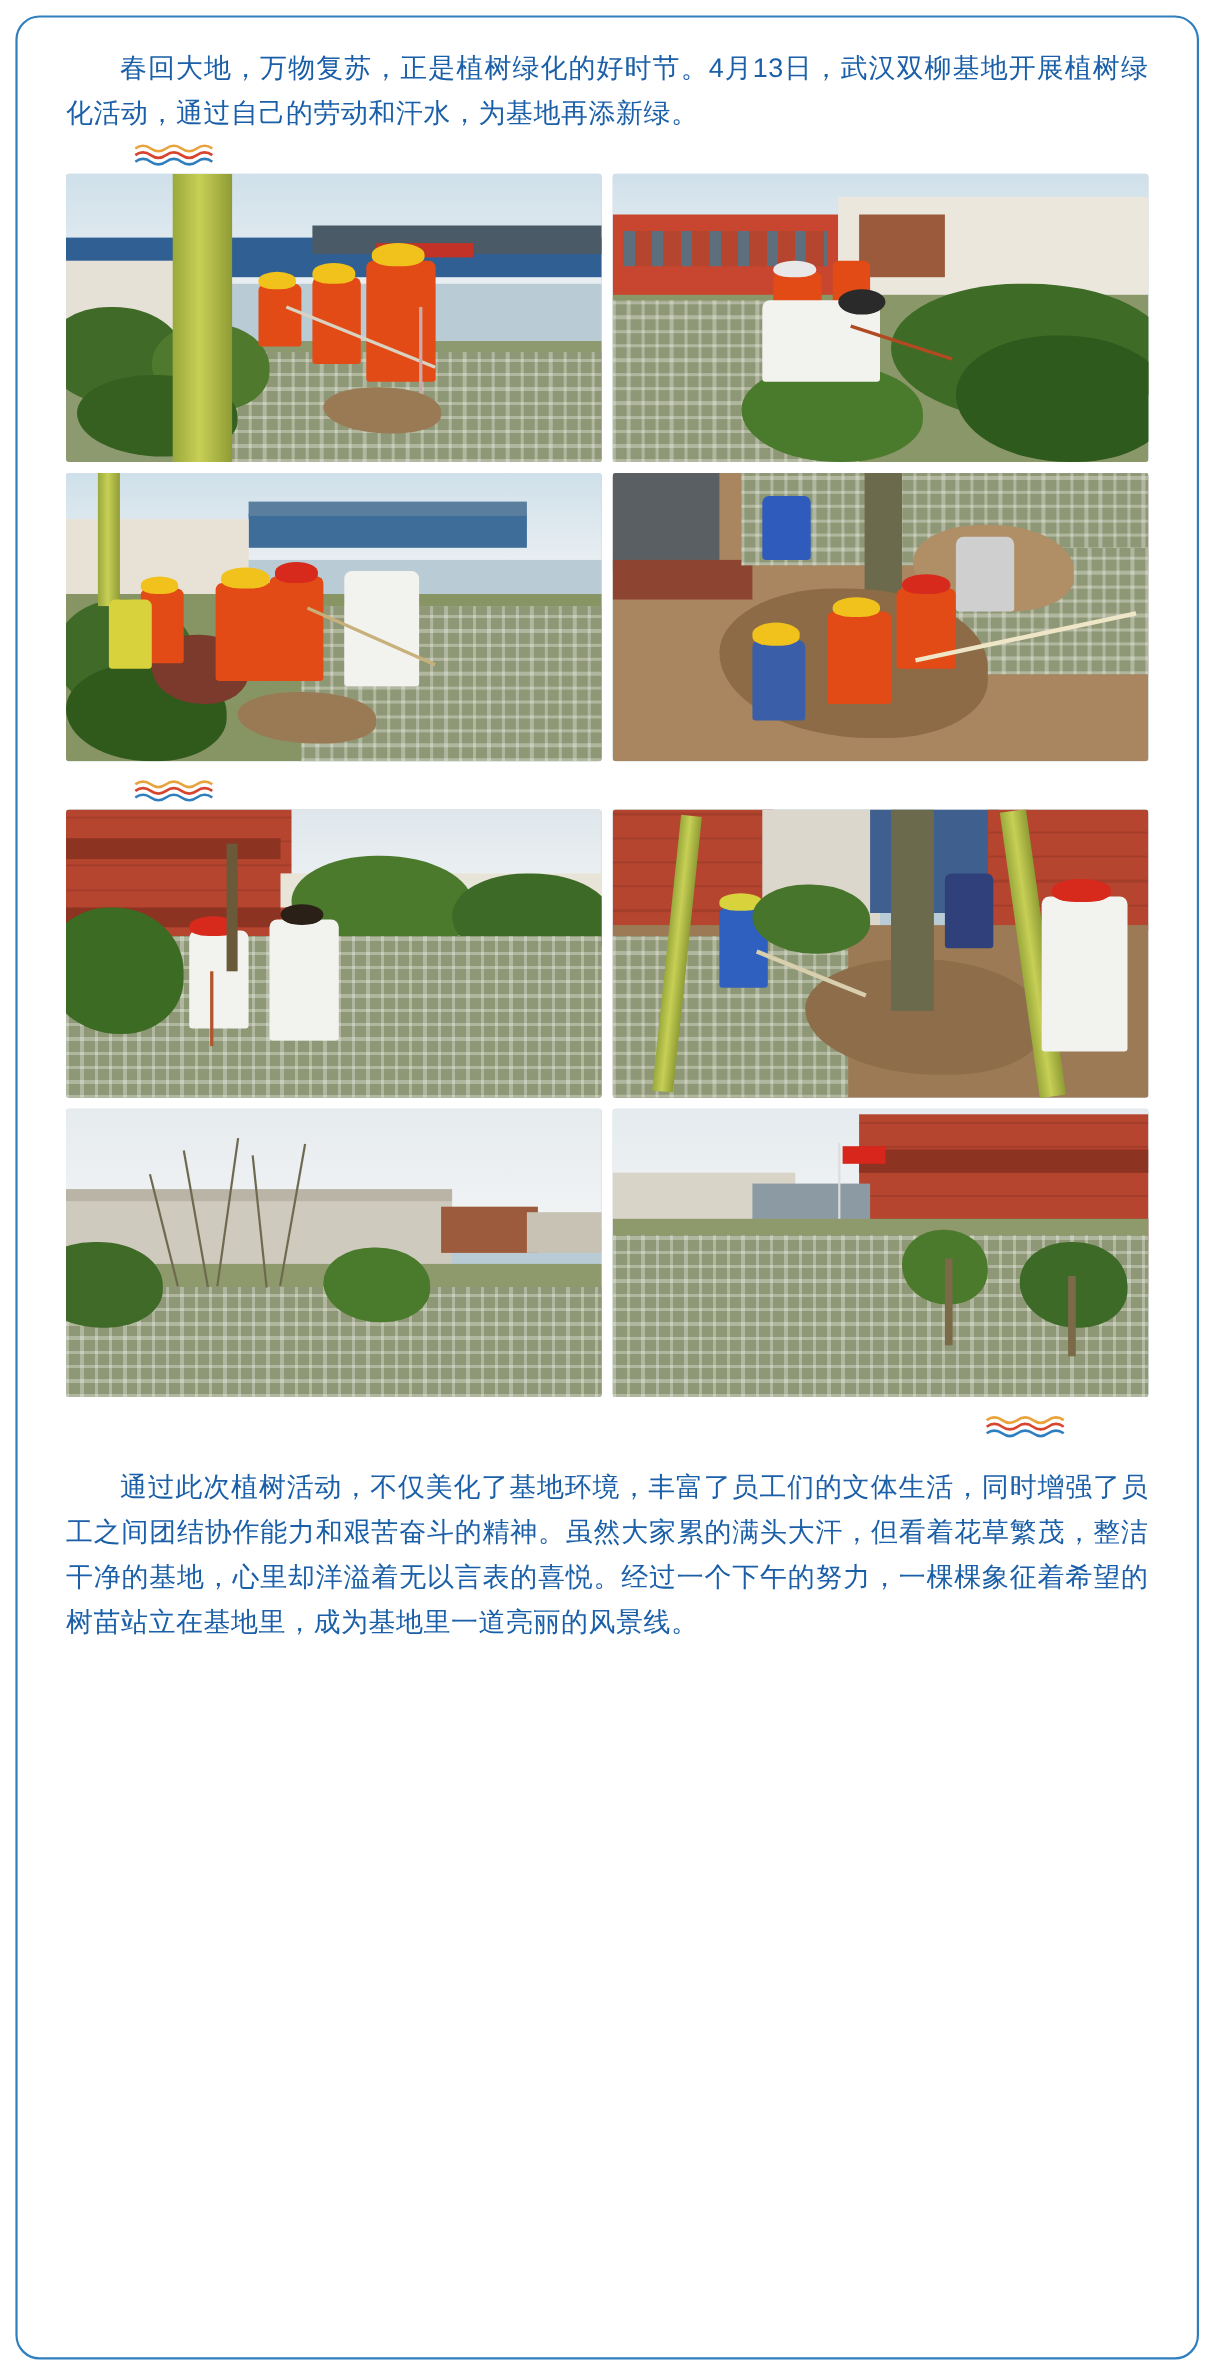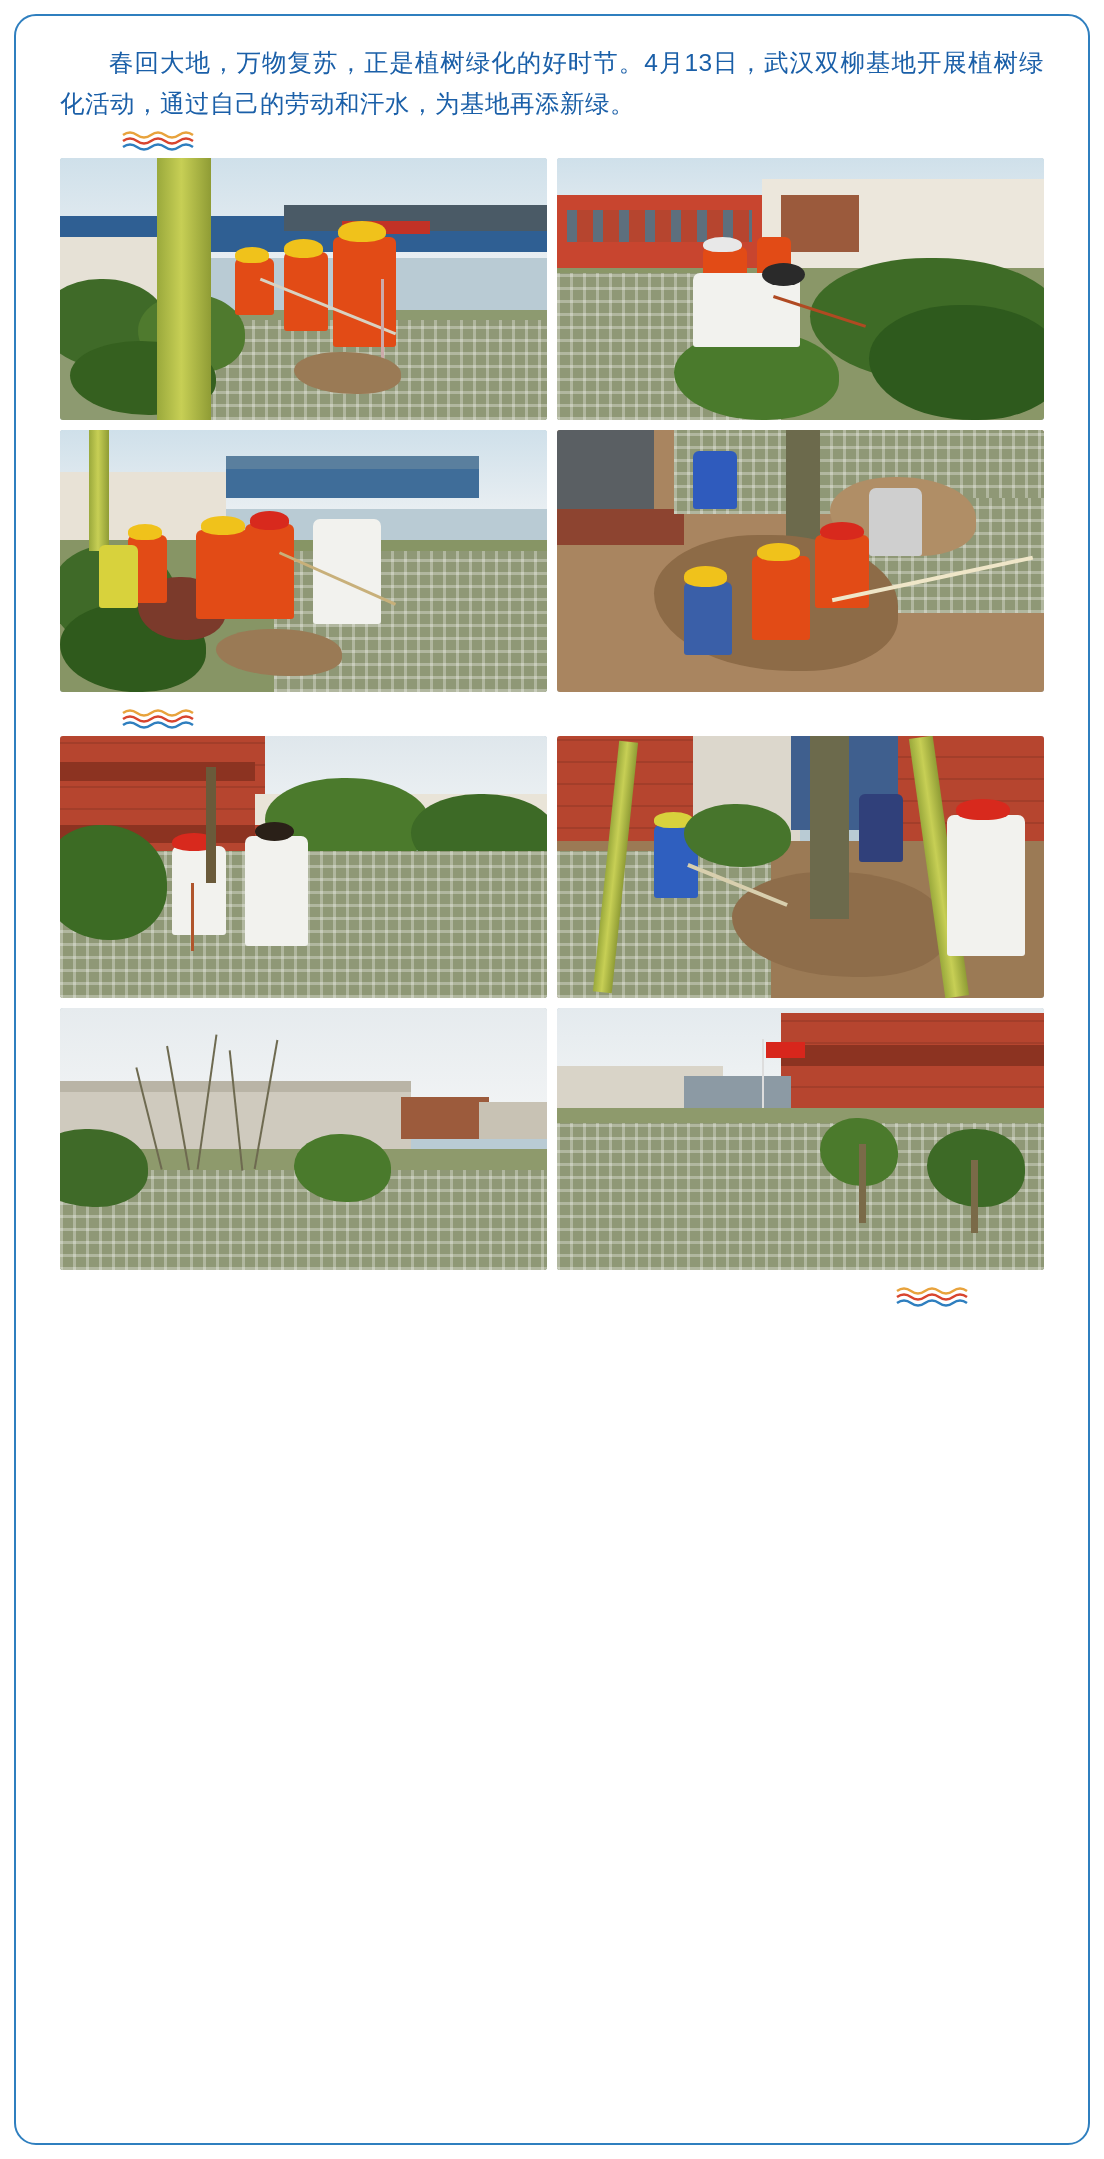--- a/index.html
+++ b/index.html
@@ -379,15 +379,16 @@
     </div>
 
     <div class="wave-wrap">
       <svg class="wave right" viewBox="0 0 86 22">
         <path d="M1 5 q7 -5 14 0 t14 0 t14 0 t14 0 t14 0" fill="none" stroke="#e8a33d" stroke-width="2.4"></path>
         <path d="M1 11 q7 -5 14 0 t14 0 t14 0 t14 0 t14 0" fill="none" stroke="#d8452f" stroke-width="2.4"></path>
         <path d="M1 17 q7 -5 14 0 t14 0 t14 0 t14 0 t14 0" fill="none" stroke="#2f7fbf" stroke-width="2.4"></path>
       </svg>
     </div>
 
+    <p class="para indent p3">通过此次植树活动，不仅美化了基地环境，丰富了员工们的文体生活，同时增强了员工之间团结协作能力和艰苦奋斗的精神。虽然大家累的满头大汗，但看着花草繁茂，整洁干净的基地，心里却洋溢着无以言表的喜悦。经过一个下午的努力，一棵棵象征着希望的树苗站立在基地里，成为基地里一道亮丽的风景线。</p>
 
   </div>
 </div>
 
 </body></html>

